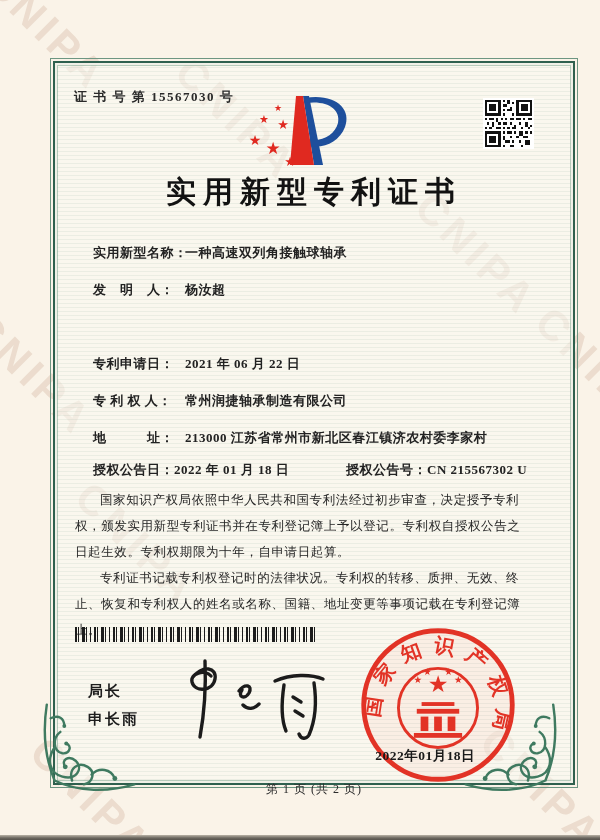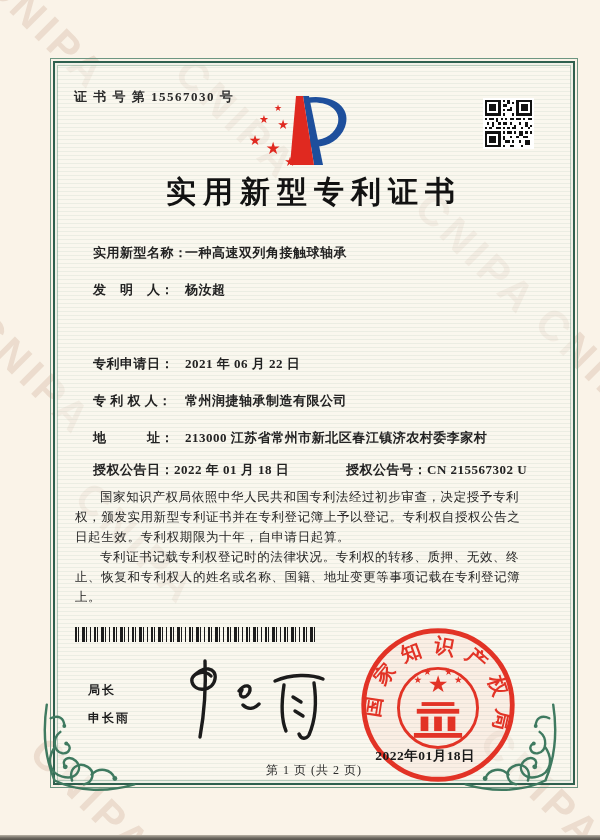--- a/index.html
+++ b/index.html
@@ -50,44 +50,44 @@
     text-align:center;font-size:30px;font-weight:700;
     letter-spacing:7px;color:#121212;
   }
   .field-row{
     position:absolute;left:20px;width:458px;height:20px;
     font-size:13px;font-weight:600;letter-spacing:0.5px;white-space:nowrap;color:#222;margin-left:18px;
   }
   .fvalue{position:absolute;left:92px;white-space:nowrap;}
   .paras{
     position:absolute;left:20px;top:424px;width:454px;
-    font-size:12.5px;line-height:20px;letter-spacing:0.6px;color:#262626;
+    font-size:12.5px;line-height:26px;letter-spacing:0.6px;color:#262626;
   }
   .paras p{margin:0;text-indent:2em;}
   .barcode{
     position:absolute;left:20px;top:564px;width:240px;height:15px;
     background:
       repeating-linear-gradient(90deg,
         #1c1c1c 0 2px, transparent 2px 3px,
         #1c1c1c 3px 4px, transparent 4px 7px,
         #1c1c1c 7px 10px, transparent 10px 11px,
         #1c1c1c 11px 12px, transparent 12px 15px,
         #1c1c1c 15px 16px, transparent 16px 19px);
   }
   .signer-role,.signer-name{
     position:absolute;left:33px;
     font-family:"Liberation Sans","DejaVu Sans",sans-serif;
-    font-size:12px;font-weight:600;letter-spacing:2px;color:#1e1e1e;text-align:right;
+    font-size:15px;font-weight:600;letter-spacing:2px;color:#1e1e1e;text-align:right;
   }
   .signer-role{top:619px;}
   .signer-name{top:647px;}
   .signature{position:absolute;left:108px;top:592px;width:175px;height:95px;}
   .seal{position:absolute;left:301px;top:560px;width:164px;height:164px;}
   .page-indicator{
-    position:absolute;left:0;right:0;top:699px;
+    position:absolute;left:0;right:0;top:718px;
     text-align:center;font-size:12px;letter-spacing:1px;color:#2b2b2b;
   }
   .ornament{position:absolute;width:107px;height:107px;top:628px;}
   .orn-left{left:-16px;}
   .orn-right{left:399px;transform:scaleX(-1);}
   .footer-note{
     position:absolute;z-index:3;left:0;right:0;top:795px;
     text-align:center;font-size:13px;letter-spacing:2px;color:#303030;margin-top:44px;
   }
   .bottom-edge{

